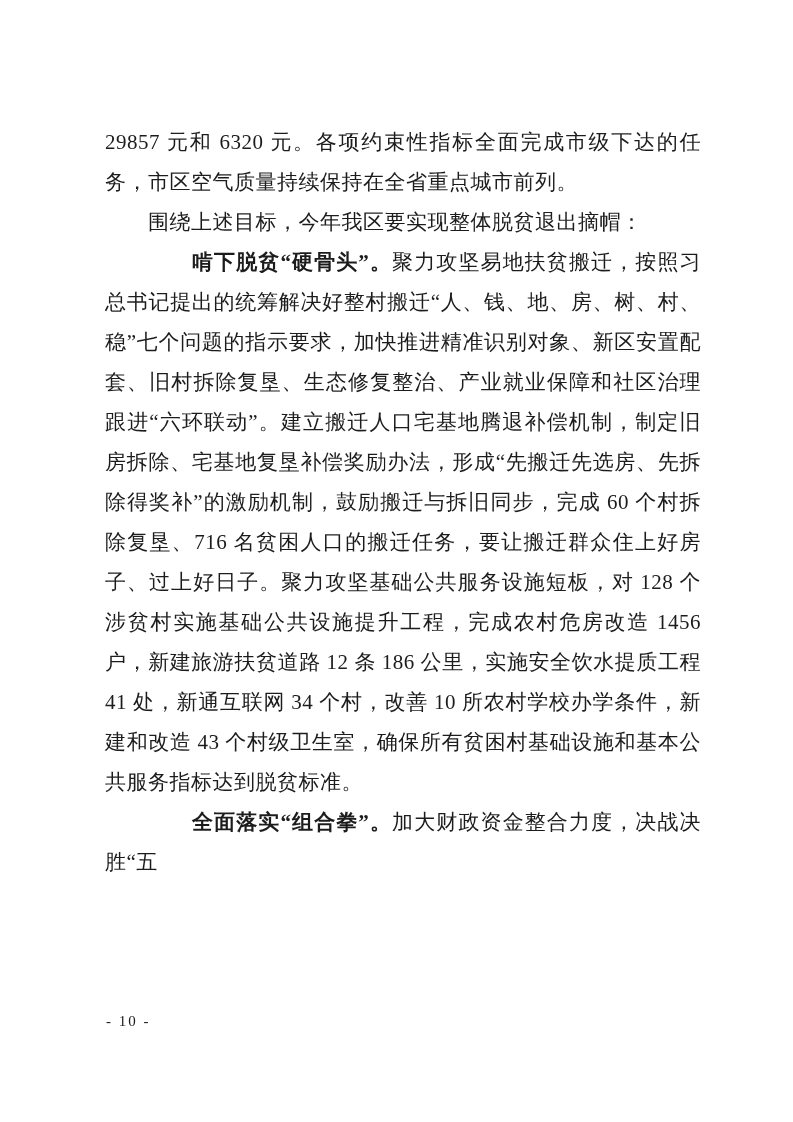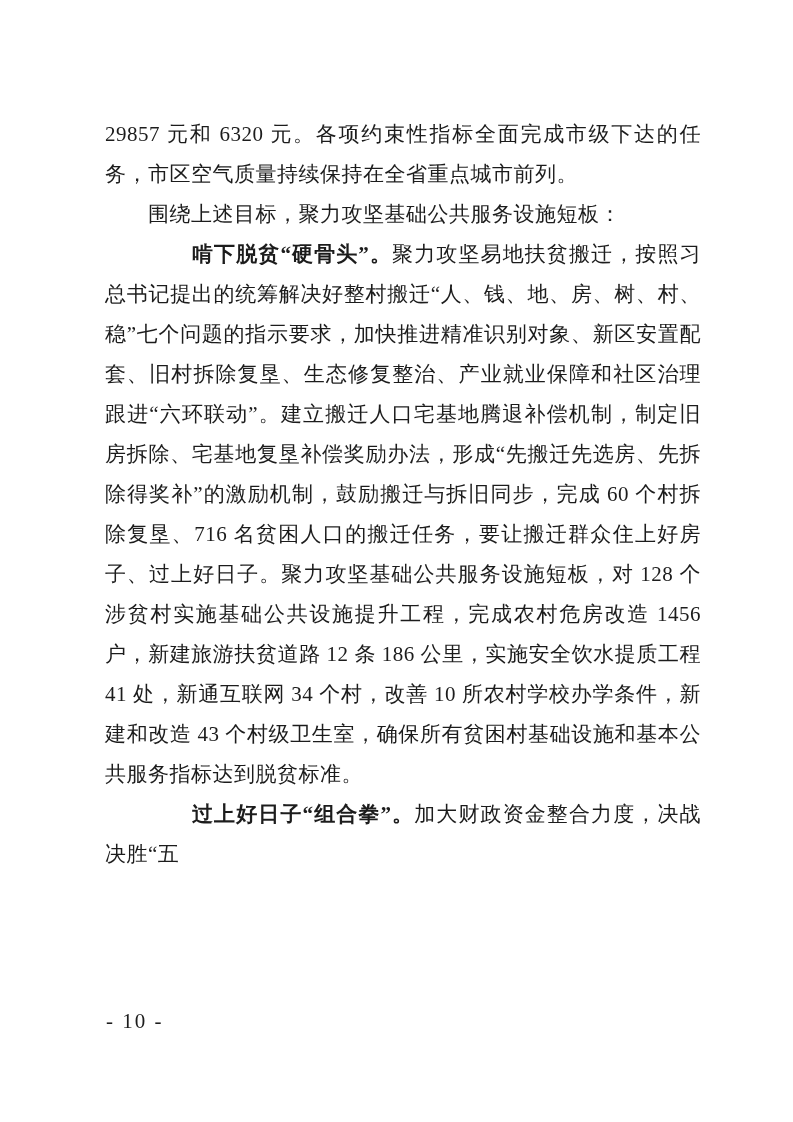--- a/index.html
+++ b/index.html
@@ -12,21 +12,21 @@
     width: 793px;
     height: 1122px;
     background: #ffffff;
     color: #1c1c1c;
     overflow: hidden;
     font-family: "Liberation Serif", serif;
   }
   .content {
     position: absolute;
     left: 105px;
-    top: 114px;
+    top: 122px;
     width: 596px;
   }
   .content p {
     margin: 0;
     font-size: 21px;
     line-height: 40px;
     text-align: justify;
     text-justify: inter-character;
     letter-spacing: 0.5px;
   }
@@ -39,39 +39,39 @@
     letter-spacing: 0.5px;
   }
   .lead-bold {
     font-weight: bold;
     padding-left: 44px;
   }
   .page-number {
     position: absolute;
     left: 106px;
     top: 1008px;
-    font-size: 21px;
+    font-size: 15px;
     line-height: 26px;
     letter-spacing: 2px;
     color: #1c1c1c;
     font-family: "Liberation Serif", serif;
   }
 </style>
 </head>
 <body>
 
 <div class="page">
   <div class="content">
 
     <p>29857 元和 6320 元。各项约束性指标全面完成市级下达的任务，市区空气质量持续保持在全省重点城市前列。</p>
 
-    <p class="indent">围绕上述目标，聚力攻坚基础公共服务设施短板：</p>
+    <p class="indent">围绕上述目标，今年我区要实现整体脱贫退出摘帽：</p>
 
 
 
     <p class="indent"><span class="lead-bold">啃下脱贫“硬骨头”。</span><span>聚力攻坚易地扶贫搬迁，按照习总书记提出的统筹解决好整村搬迁“人、钱、地、房、树、村、稳”七个问题的指示要求，加快推进精准识别对象、新区安置配套、旧村拆除复垦、生态修复整治、产业就业保障和社区治理跟进“六环联动”。建立搬迁人口宅基地腾退补偿机制，制定旧房拆除、宅基地复垦补偿奖励办法，形成“先搬迁先选房、先拆除得奖补”的激励机制，鼓励搬迁与拆旧同步，完成 60 个村拆除复垦、716 名贫困人口的搬迁任务，要让搬迁群众住上好房子、过上好日子。聚力攻坚基础公共服务设施短板，对 128 个涉贫村实施基础公共设施提升工程，完成农村危房改造 1456 户，新建旅游扶贫道路 12 条 186 公里，实施安全饮水提质工程 41 处，新通互联网 34 个村，改善 10 所农村学校办学条件，新建和改造 43 个村级卫生室，确保所有贫困村基础设施和基本公共服务指标达到脱贫标准。</span></p>
 
-    <p class="indent"><span class="lead-bold">过上好日子“组合拳”。</span><span>加大财政资金整合力度，决战决胜“五</span></p>
+    <p class="indent"><span class="lead-bold">全面落实“组合拳”。</span><span>加大财政资金整合力度，决战决胜“五</span></p>
 
   </div>
 
   <div class="page-number">- 10 -</div>
 </div>
 
 </body></html>

